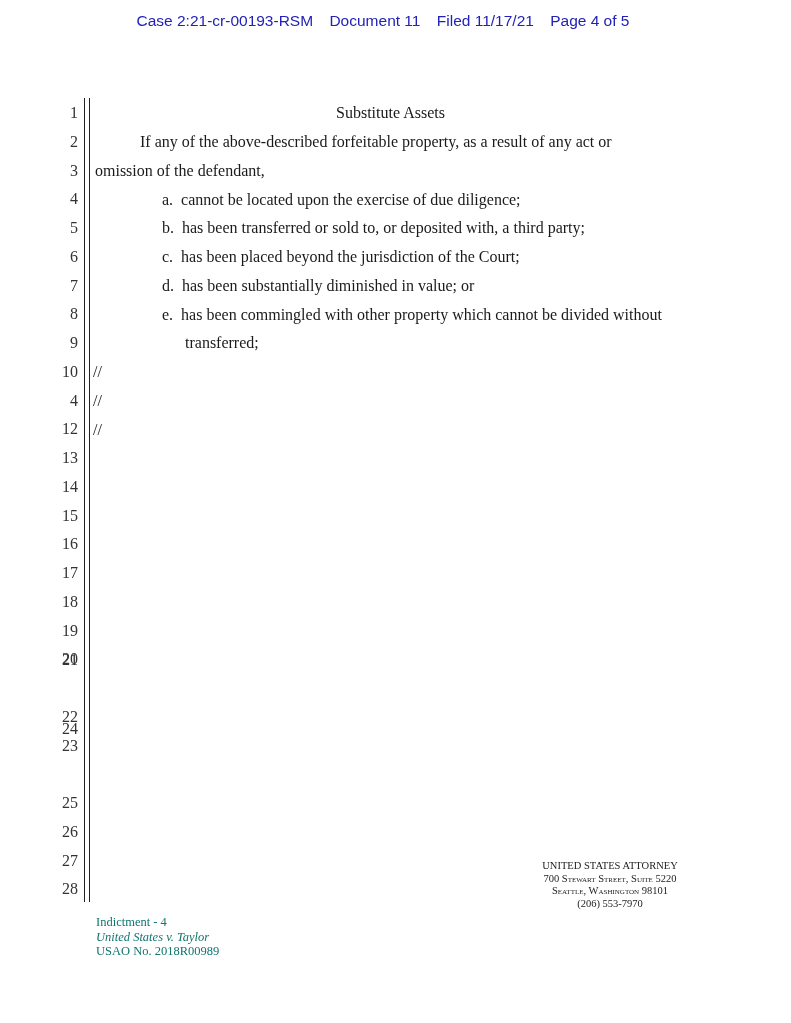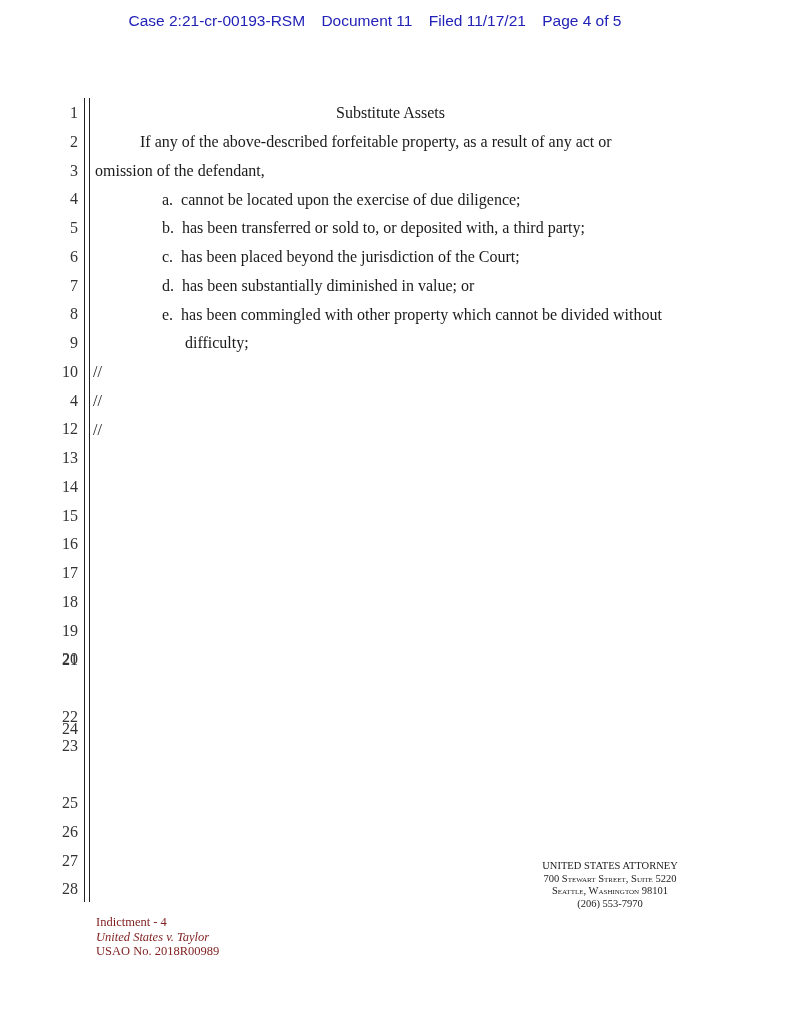--- a/index.html
+++ b/index.html
@@ -1,27 +1,27 @@
 <!DOCTYPE html>
 <html><head>
 <meta charset="utf-8">
 <style>
   html, body { margin: 0; padding: 0; background: #ffffff; }
   body { width: 791px; height: 1023px; position: relative; overflow: hidden;
          font-family: "Liberation Serif", serif; color: #1a1a1a; }
-  .header { position: absolute; top: 12px; left: 0; width: 750px; text-align: center;
+  .header { position: absolute; top: 12px; left: 8px; width: 750px; text-align: center;
             font-family: "Liberation Sans", sans-serif; font-size: 15.5px; color: #2222b8; }
   .header span { margin: 0 6px; }
   .rule { position: absolute; top: 98px; height: 804px; width: 1.4px; background: #222; }
   .rule.r1 { left: 84px; }
   .rule.r2 { left: 89px; }
   .ln { position: absolute; left: 48px; width: 30px; text-align: right; font-size: 16px; color: #333; }
   .line { position: absolute; font-size: 16px; white-space: nowrap; }
   .title { font-weight: normal; }
-  .footer-left { position: absolute; left: 96px; top: 915px; font-size: 12.5px; line-height: 14.5px; color: #7f1d1d; }
+  .footer-left { position: absolute; left: 96px; top: 915px; font-size: 12.5px; line-height: 14.5px; color: #0f766e; }
   .footer-left .ital { font-style: italic; }
   .footer-right { position: absolute; left: 510px; width: 200px; top: 860px; font-size: 10.5px;
                   line-height: 12.5px; text-align: center; color: #222; }
   .sc { font-variant: small-caps; }
 </style>
 </head>
 <body>
 
 <div class="header">
   <span>Case 2:21-cr-00193-RSM</span>
@@ -81,21 +81,21 @@
   <span>has been placed beyond the jurisdiction of the Court;</span>
 </div>
 <div class="line" style="top:277px; left:162px;">
   <span>d.</span>&nbsp;
   <span>has been substantially diminished in value; or</span>
 </div>
 <div class="line" style="top:306px; left:162px;">
   <span>e.</span>&nbsp;
   <span>has been commingled with other property which cannot be divided without</span>
 </div>
-<div class="line" style="top:334px; left:185px;">difficulty;</div>
+<div class="line" style="top:334px; left:185px;">transferred;</div>
 
 <div class="line" style="top:363px; left:93px;">//</div>
 <div class="line" style="top:392px; left:93px;">//</div>
 <div class="line" style="top:421px; left:93px;">//</div>
 
 <div class="footer-left">
   <div>Indictment - 4</div>
   <div class="ital">United States v. Taylor</div>
   <div>USAO No. 2018R00989</div>
 </div>

